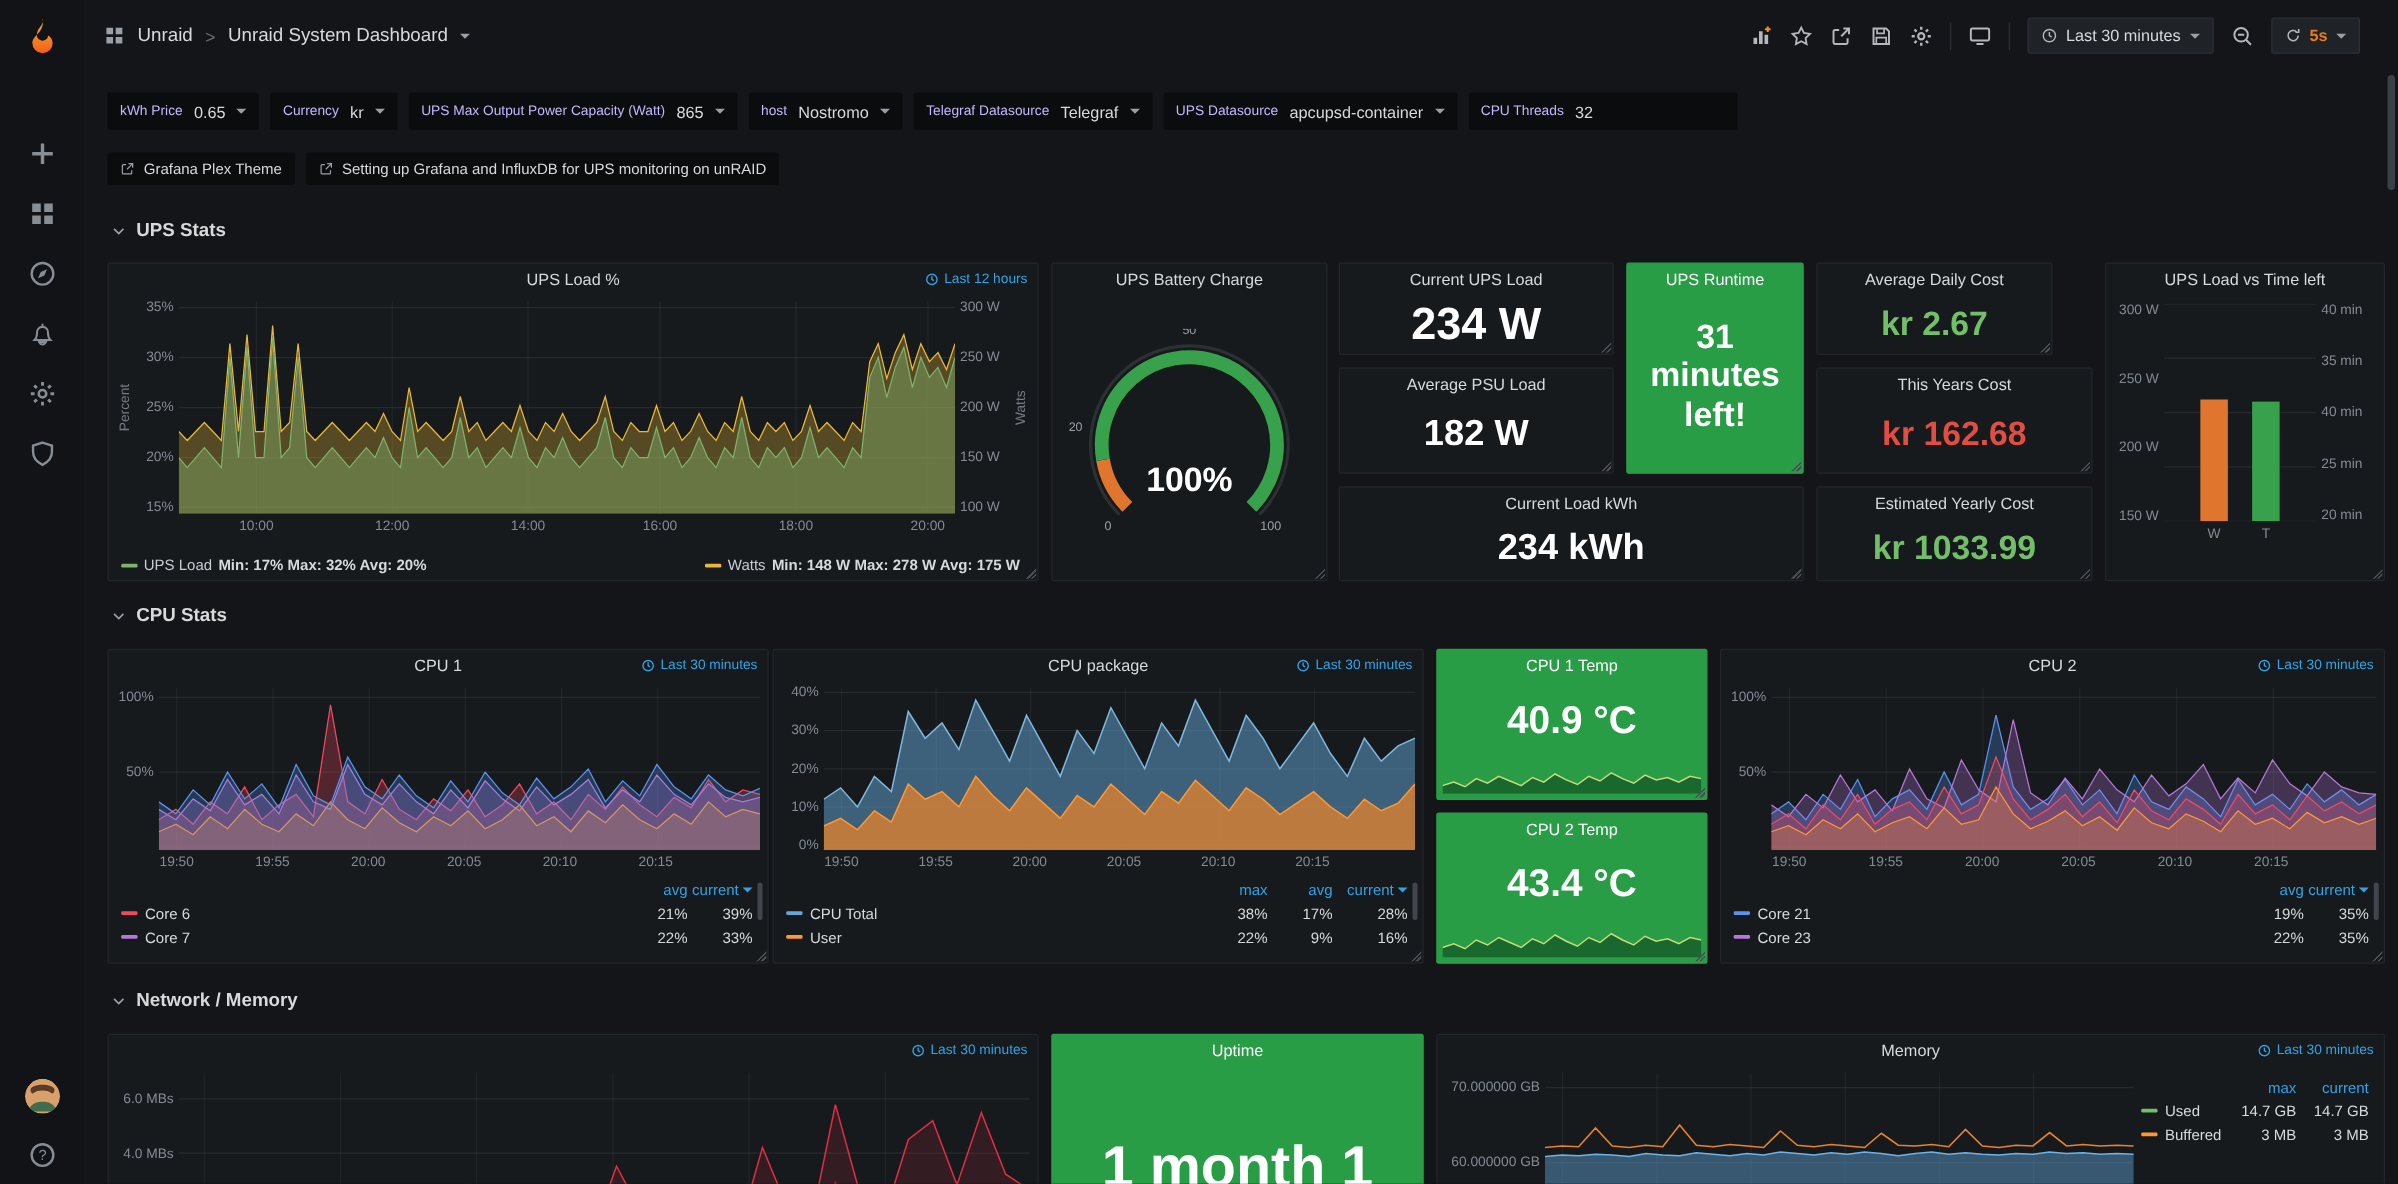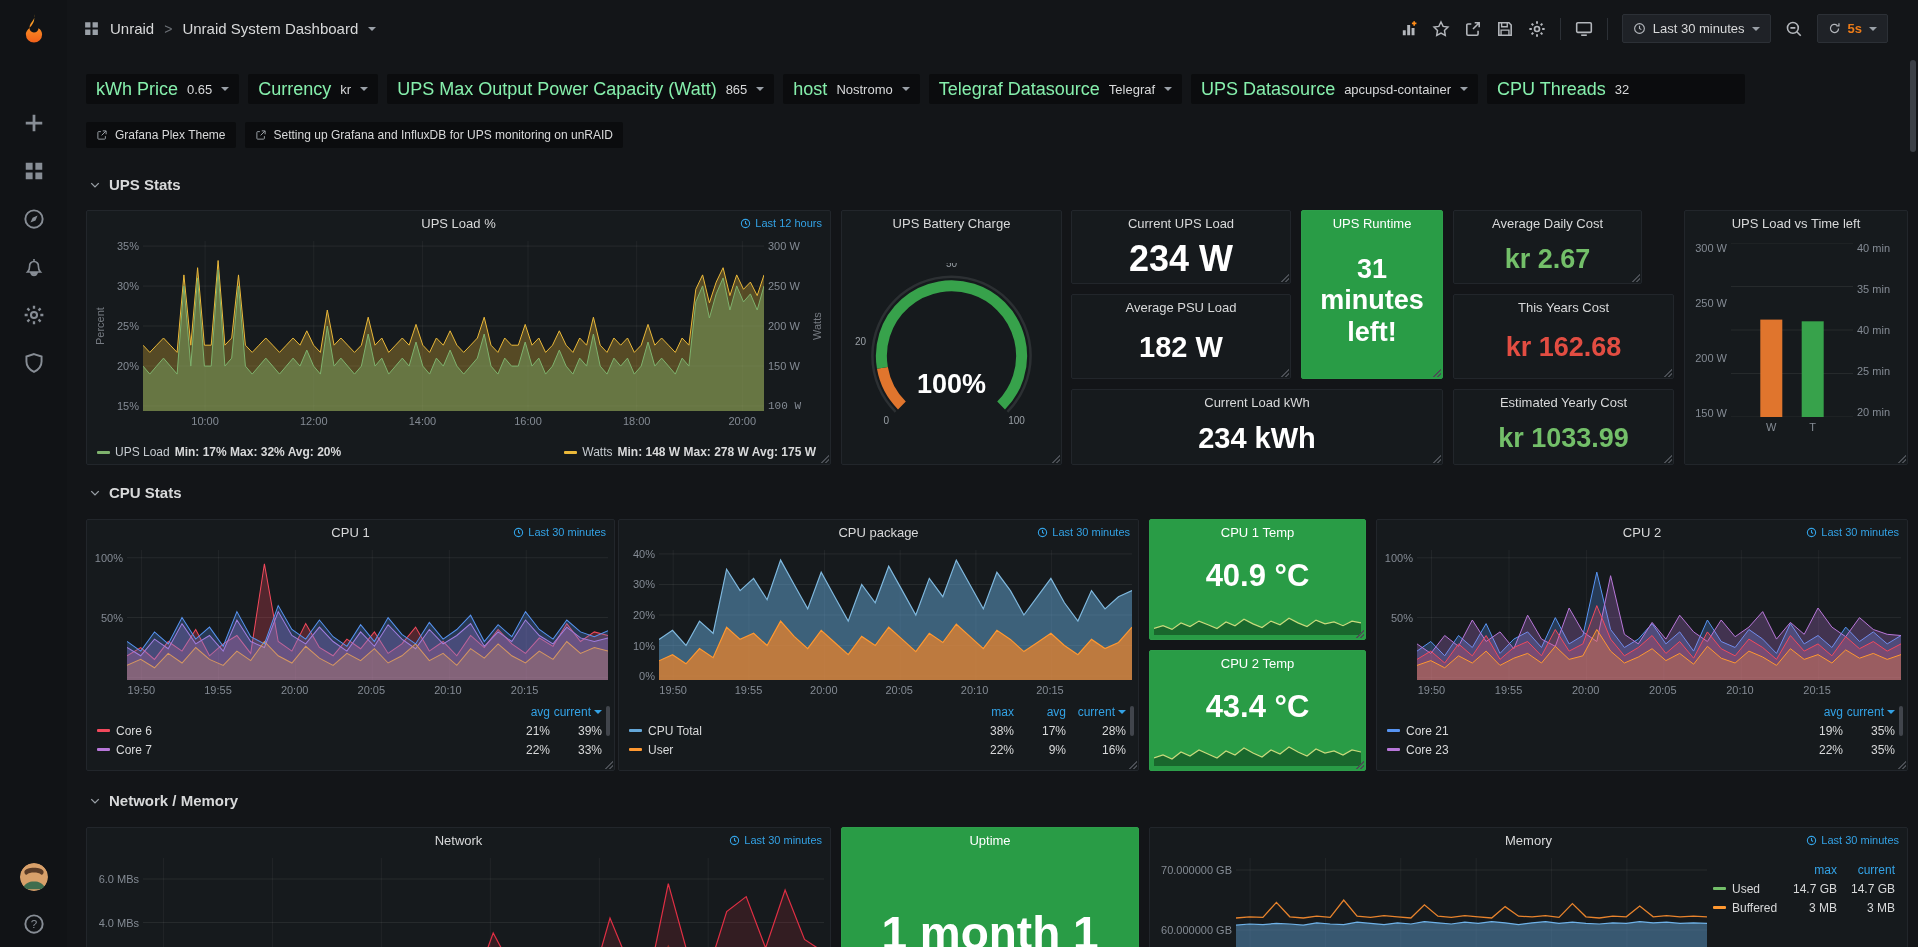--- a/index.html
+++ b/index.html
@@ -24,21 +24,21 @@
 .nic svg{width:18px;height:18px;display:block}
 .vsep{width:1px;height:22px;background:#2c3036}
 .nbtn{display:flex;align-items:center;gap:7px;background:#1f2227;border:1px solid #2c3036;border-radius:2px;padding:6px 10px;font-size:13px;color:#d8d9da;cursor:pointer}
 .nbtn .i12{width:13px;height:13px;color:#b4b7bc}
 .nbtn .i12 svg{width:13px;height:13px;display:block}
 .refresh-lbl{color:#eb7b18;font-weight:700}
 .caret{width:0;height:0;border-left:4px solid transparent;border-right:4px solid transparent;border-top:4px solid #9aa0a7;display:inline-block}
 
 .vars{position:absolute;left:86px;top:74px;display:flex;gap:9px;z-index:4}
 .pill{display:flex;align-items:center;gap:9px;background:#0b0c0e;border-radius:2px;padding:6px 10px;height:30px;cursor:pointer}
-.vlabel{color:#86efac;font-size:18px;white-space:nowrap}
+.vlabel{color:#c4b5fd;font-size:11px;white-space:nowrap}
 .vvalue{color:#d8d9da;font-size:13px;white-space:nowrap}
 .vinput{background:transparent;border:none;outline:none;color:#d8d9da;font-size:13px;width:120px;font-family:inherit}
 .links{position:absolute;left:86px;top:122px;display:flex;gap:9px;z-index:4}
 .dashlink{display:flex;align-items:center;gap:7px;background:#0b0c0e;border-radius:2px;padding:5px 10px;height:26px;font-size:12px;color:#d8d9da;text-decoration:none;cursor:pointer}
 .dashlink .i12{width:12px;height:12px;color:#9aa0a7}
 .dashlink .i12 svg{width:12px;height:12px;display:block}
 
 .section{position:absolute;display:flex;align-items:center;gap:8px;font-size:15px;font-weight:700;color:#d8d9da;cursor:pointer}
 .section .i12{width:12px;height:12px;color:#9aa0a7}
 .section .i12 svg{width:12px;height:12px;display:block}
@@ -349,21 +349,21 @@
             <path d="M0.0,104.2L6.8,111.4L13.6,104.2L20.5,97.0L27.3,104.2L34.1,111.4L40.9,33.9L47.8,104.2L54.6,26.7L61.4,104.2L68.2,104.2L75.1,19.5L81.9,104.2L88.7,97.0L95.5,33.9L102.4,104.2L109.2,111.4L116.0,104.2L122.8,97.0L129.7,104.2L136.5,111.4L143.3,104.2L150.1,97.0L157.0,104.2L163.8,89.8L170.6,104.2L177.4,111.4L184.3,69.0L191.1,104.2L197.9,97.0L204.7,104.2L211.5,111.4L218.4,104.2L225.2,76.2L232.0,104.2L238.8,97.0L245.7,111.4L252.5,104.2L259.3,97.0L266.1,104.2L273.0,83.4L279.8,104.2L286.6,111.4L293.4,97.0L300.3,104.2L307.1,89.8L313.9,104.2L320.7,111.4L327.6,104.2L334.4,97.0L341.2,76.2L348.0,104.2L354.9,111.4L361.7,97.0L368.5,104.2L375.3,104.2L382.2,83.4L389.0,104.2L395.8,97.0L402.6,111.4L409.5,104.2L416.3,89.8L423.1,104.2L429.9,111.4L436.7,97.0L443.6,104.2L450.4,76.2L457.2,104.2L464.0,111.4L470.9,97.0L477.7,104.2L484.5,97.0L491.3,111.4L498.2,104.2L505.0,83.4L511.8,104.2L518.6,97.0L525.5,104.2L532.3,111.4L539.1,97.0L545.9,104.2L552.8,48.3L559.6,33.9L566.4,61.8L573.2,41.1L580.1,26.7L586.9,54.6L593.7,33.9L600.5,48.3L607.4,41.1L614.2,54.6L621.0,33.9" fill="none" stroke="#eab839" stroke-width="1"></path>
             <path d="M0.0,125.1L6.8,133.1L13.6,125.1L20.5,117.1L27.3,125.1L34.1,133.1L40.9,44.9L47.8,125.1L54.6,36.9L61.4,125.1L68.2,125.1L75.1,28.9L81.9,125.1L88.7,117.1L95.5,44.9L102.4,125.1L109.2,133.1L116.0,125.1L122.8,117.1L129.7,125.1L136.5,133.1L143.3,125.1L150.1,117.1L157.0,125.1L163.8,109.1L170.6,125.1L177.4,133.1L184.3,85.0L191.1,125.1L197.9,117.1L204.7,125.1L211.5,133.1L218.4,125.1L225.2,93.0L232.0,125.1L238.8,117.1L245.7,133.1L252.5,125.1L259.3,117.1L266.1,125.1L273.0,101.0L279.8,125.1L286.6,133.1L293.4,117.1L300.3,125.1L307.1,109.1L313.9,125.1L320.7,133.1L327.6,125.1L334.4,117.1L341.2,93.0L348.0,125.1L354.9,133.1L361.7,117.1L368.5,125.1L375.3,125.1L382.2,101.0L389.0,125.1L395.8,117.1L402.6,133.1L409.5,125.1L416.3,109.1L423.1,125.1L429.9,133.1L436.7,117.1L443.6,125.1L450.4,93.0L457.2,125.1L464.0,133.1L470.9,117.1L477.7,125.1L484.5,117.1L491.3,133.1L498.2,125.1L505.0,101.0L511.8,125.1L518.6,117.1L525.5,125.1L532.3,133.1L539.1,117.1L545.9,125.1L552.8,60.9L559.6,44.9L566.4,77.0L573.2,52.9L580.1,36.9L586.9,69.0L593.7,44.9L600.5,60.9L607.4,52.9L614.2,69.0L621.0,44.9L621,170L0,170Z" fill="rgba(126,178,109,0.42)"></path>
             <path d="M0.0,125.1L6.8,133.1L13.6,125.1L20.5,117.1L27.3,125.1L34.1,133.1L40.9,44.9L47.8,125.1L54.6,36.9L61.4,125.1L68.2,125.1L75.1,28.9L81.9,125.1L88.7,117.1L95.5,44.9L102.4,125.1L109.2,133.1L116.0,125.1L122.8,117.1L129.7,125.1L136.5,133.1L143.3,125.1L150.1,117.1L157.0,125.1L163.8,109.1L170.6,125.1L177.4,133.1L184.3,85.0L191.1,125.1L197.9,117.1L204.7,125.1L211.5,133.1L218.4,125.1L225.2,93.0L232.0,125.1L238.8,117.1L245.7,133.1L252.5,125.1L259.3,117.1L266.1,125.1L273.0,101.0L279.8,125.1L286.6,133.1L293.4,117.1L300.3,125.1L307.1,109.1L313.9,125.1L320.7,133.1L327.6,125.1L334.4,117.1L341.2,93.0L348.0,125.1L354.9,133.1L361.7,117.1L368.5,125.1L375.3,125.1L382.2,101.0L389.0,125.1L395.8,117.1L402.6,133.1L409.5,125.1L416.3,109.1L423.1,125.1L429.9,133.1L436.7,117.1L443.6,125.1L450.4,93.0L457.2,125.1L464.0,133.1L470.9,117.1L477.7,125.1L484.5,117.1L491.3,133.1L498.2,125.1L505.0,101.0L511.8,125.1L518.6,117.1L525.5,125.1L532.3,133.1L539.1,117.1L545.9,125.1L552.8,60.9L559.6,44.9L566.4,77.0L573.2,52.9L580.1,36.9L586.9,69.0L593.7,44.9L600.5,60.9L607.4,52.9L614.2,69.0L621.0,44.9" fill="none" stroke="#7eb26d" stroke-width="1"></path>
           </svg>
         </div>
       <div class="yax right" style="width:46px">
           <span style="top: 3%;">300 W</span>
           <span style="top: 26.5%;">250 W</span>
           <span style="top: 50%;">200 W</span>
           <span style="top: 73.5%;">150 W</span>
-          <span style="top: 97%; font-family: Liberation Mono, monospace;">100 W</span>
+          <span style="top: 97%;">100 W</span>
         </div>
       <div class="rlab">Watts</div>
     </div>
     <div class="xax" style="top:204px;left:56px;right:66px">
         <span style="left: 10%;">10:00</span>
         <span style="left: 27.5%;">12:00</span>
         <span style="left: 45%;">14:00</span>
         <span style="left: 62%;">16:00</span>
         <span style="left: 79.5%;">18:00</span>
         <span style="left: 96.5%;">20:00</span>
@@ -713,21 +713,20 @@
           </span>
           <span class="lval">22%</span>
           <span class="lval">35%</span>
         </div>
     </div>
     <div class="lscroll" style="right:4px;top:186px;height:30px"></div>
     <div class="resize"></div>
   </div>
 
   <div class="panel" style="left:86px;top:827px;width:745px;height:250px">
-    <div class="p-title">Network</div>
     <div class="tind">
         <span class="i12">
           <svg viewBox="0 0 16 16">
             <circle cx="8" cy="8" r="6" fill="none" stroke="currentColor" stroke-width="1.6"></circle>
             <path d="M8 4.5V8l2.3 1.4" stroke="currentColor" stroke-width="1.6" fill="none"></path>
           </svg>
         </span>
         <span>Last 30 minutes</span>
       </div>
     <div class="garea" style="top:30px;left:6px;right:6px;height:150px">

